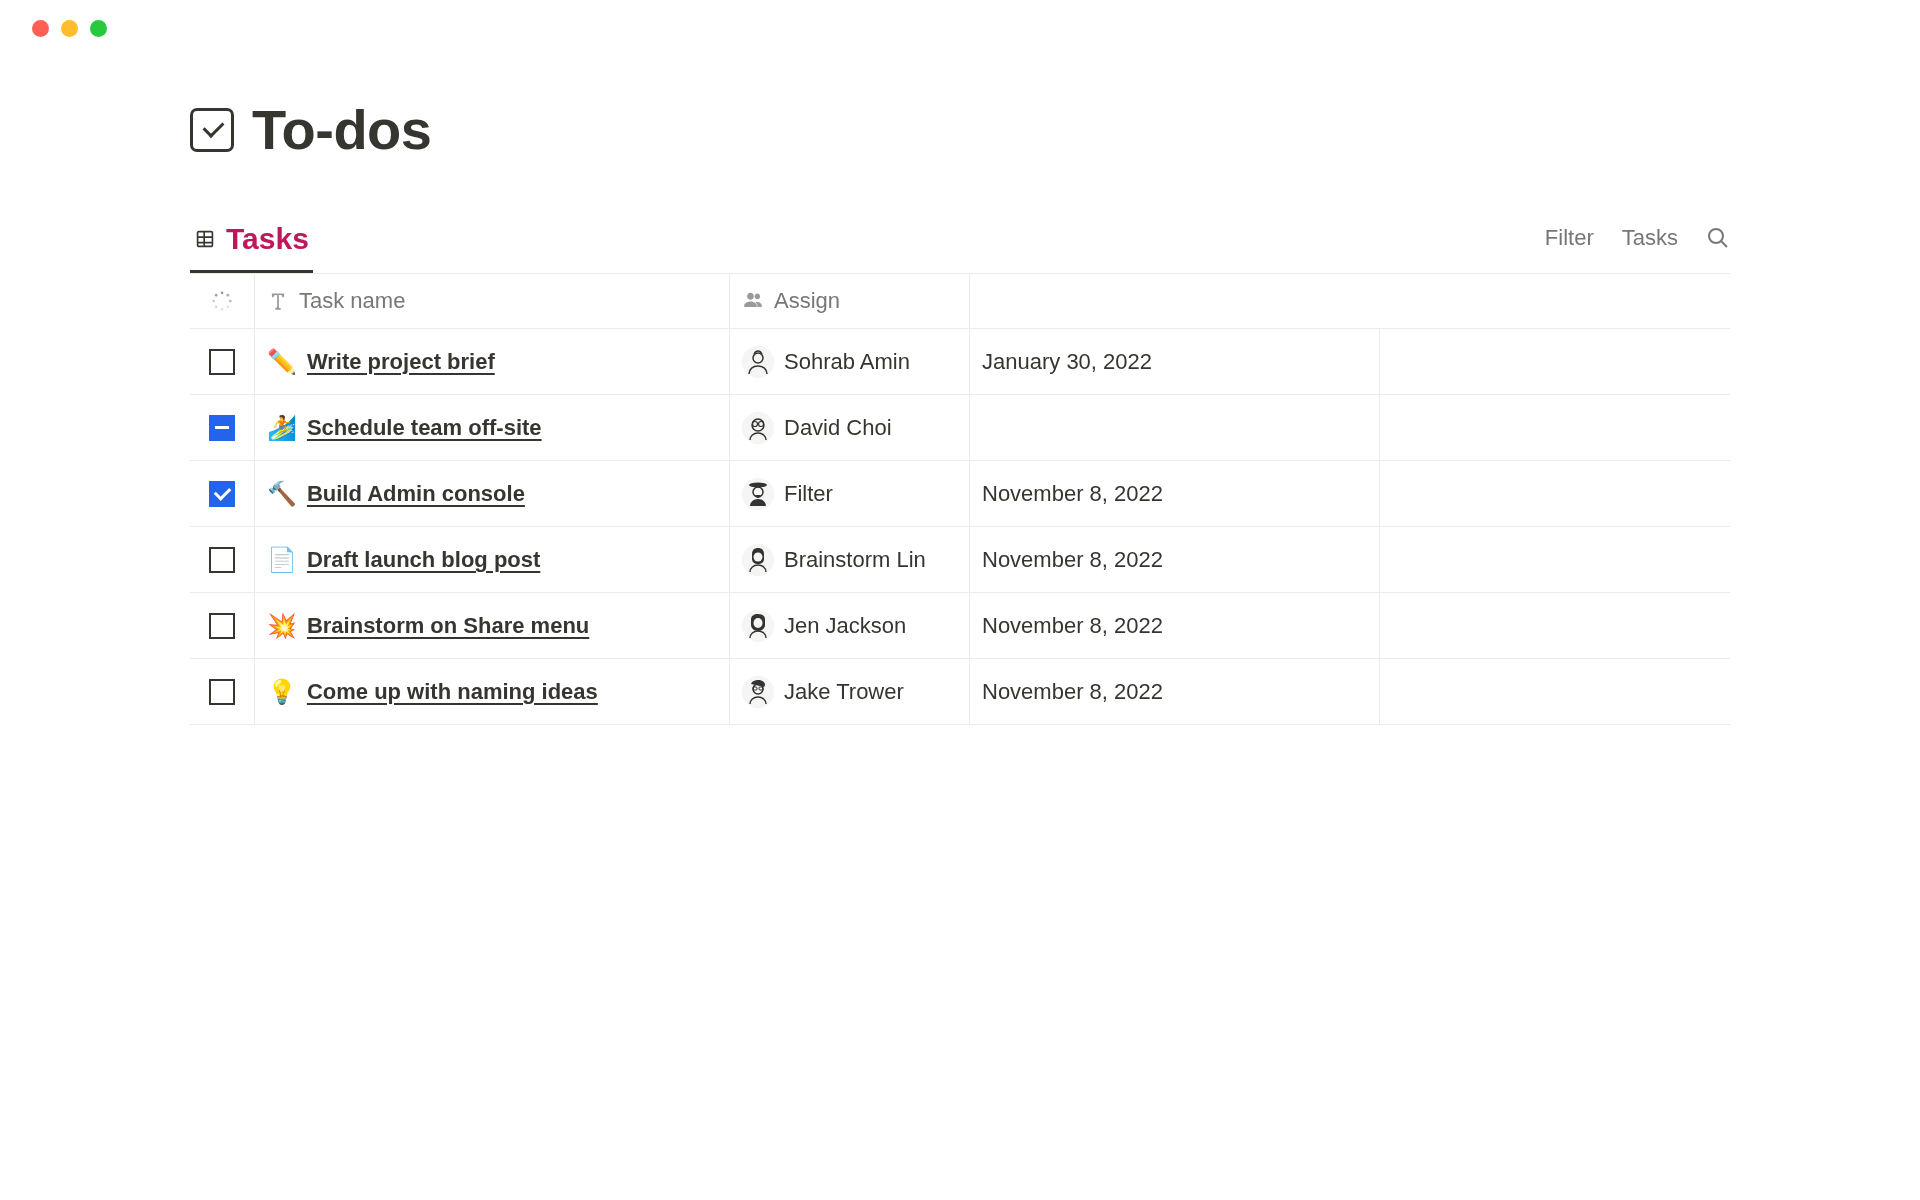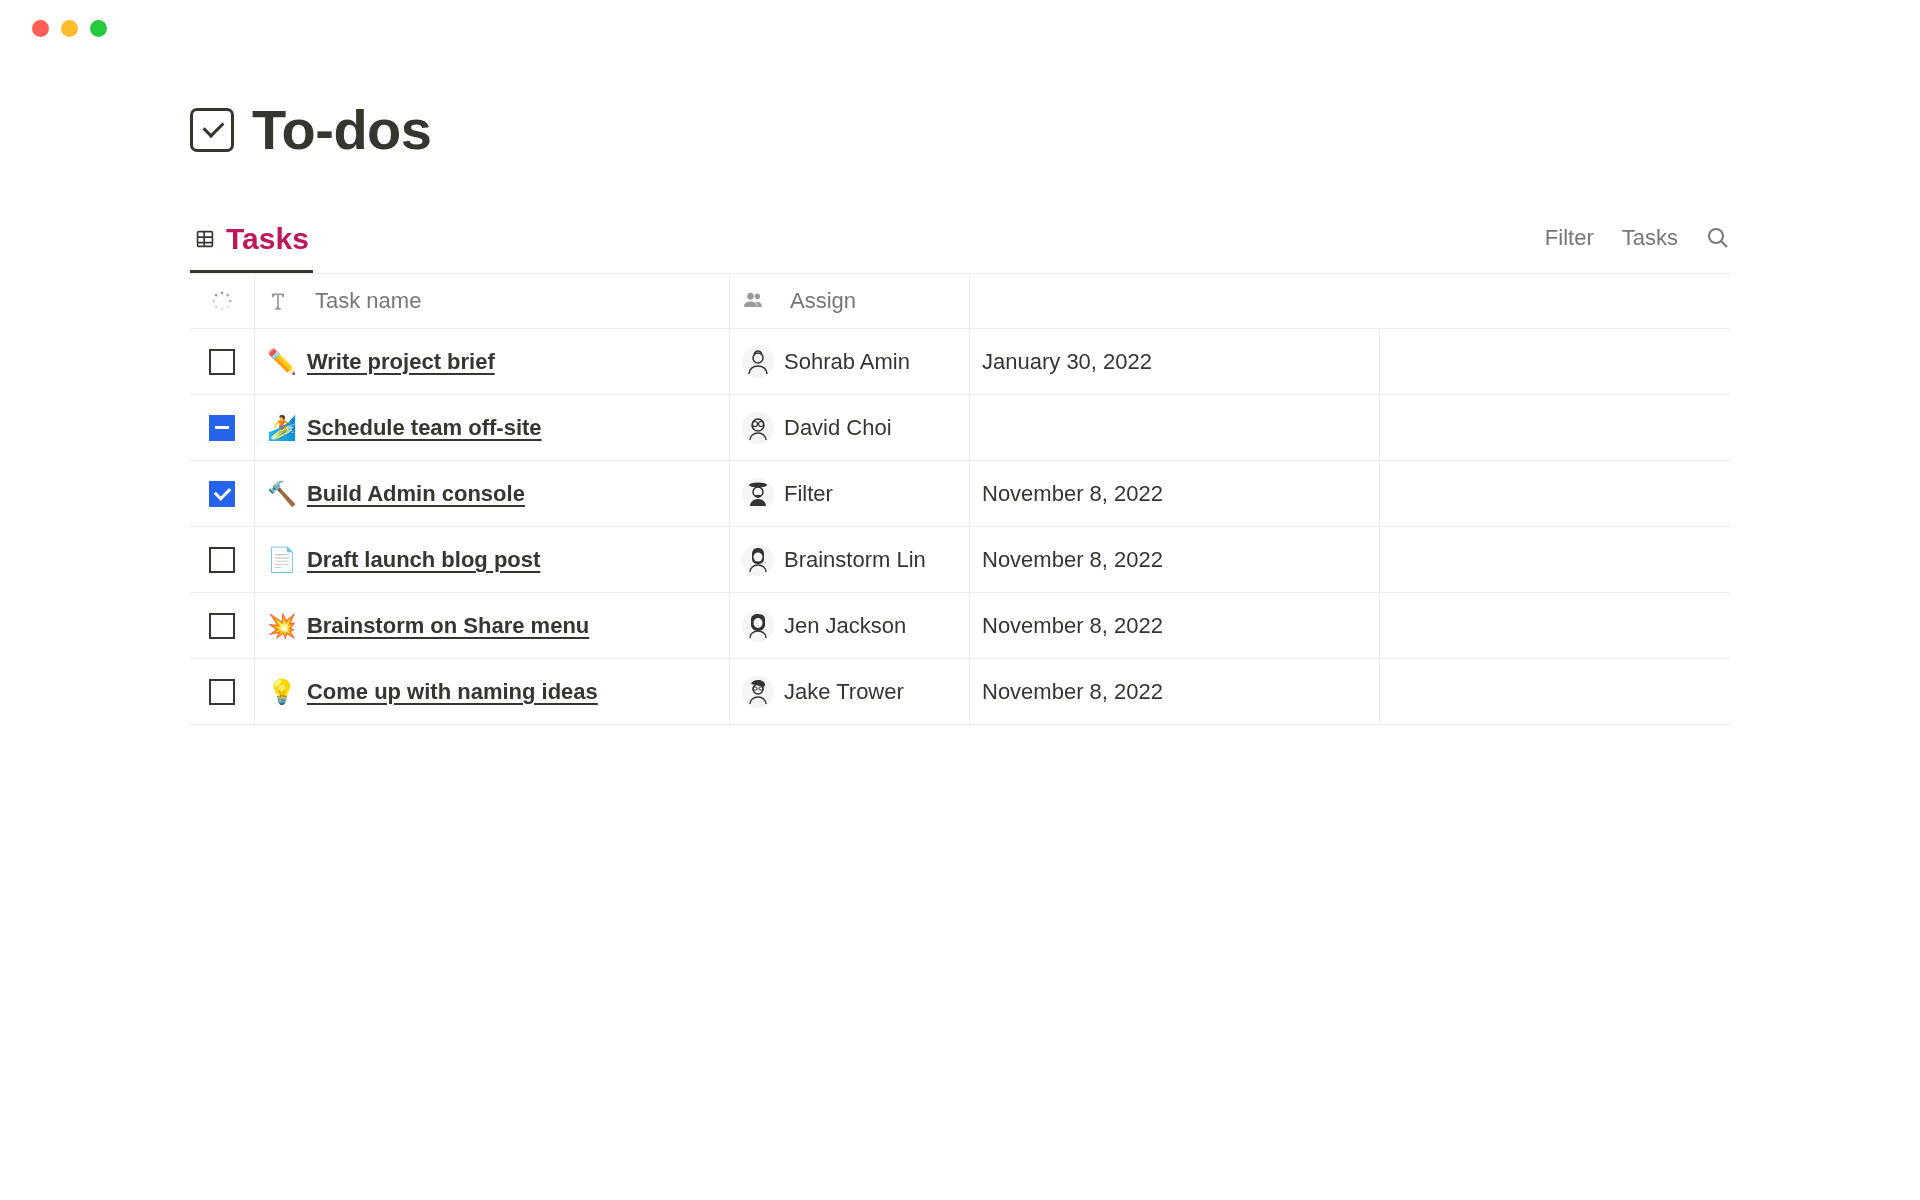--- a/index.html
+++ b/index.html
@@ -155,21 +155,21 @@
       display: flex;
       border-bottom: 1.5px solid #ebebea;
     }
     
     .th {
       padding: 14px 12px;
       font-size: 22px;
       color: #787774;
       display: flex;
       align-items: center;
-      gap: 26px;
+      gap: 10px;
       border-right: 1.5px solid #ebebea;
     }
     
     .col-checkbox {
       width: 65px;
       justify-content: center;
       border-right: 1.5px solid #ebebea;
     }
     
     .col-name {

